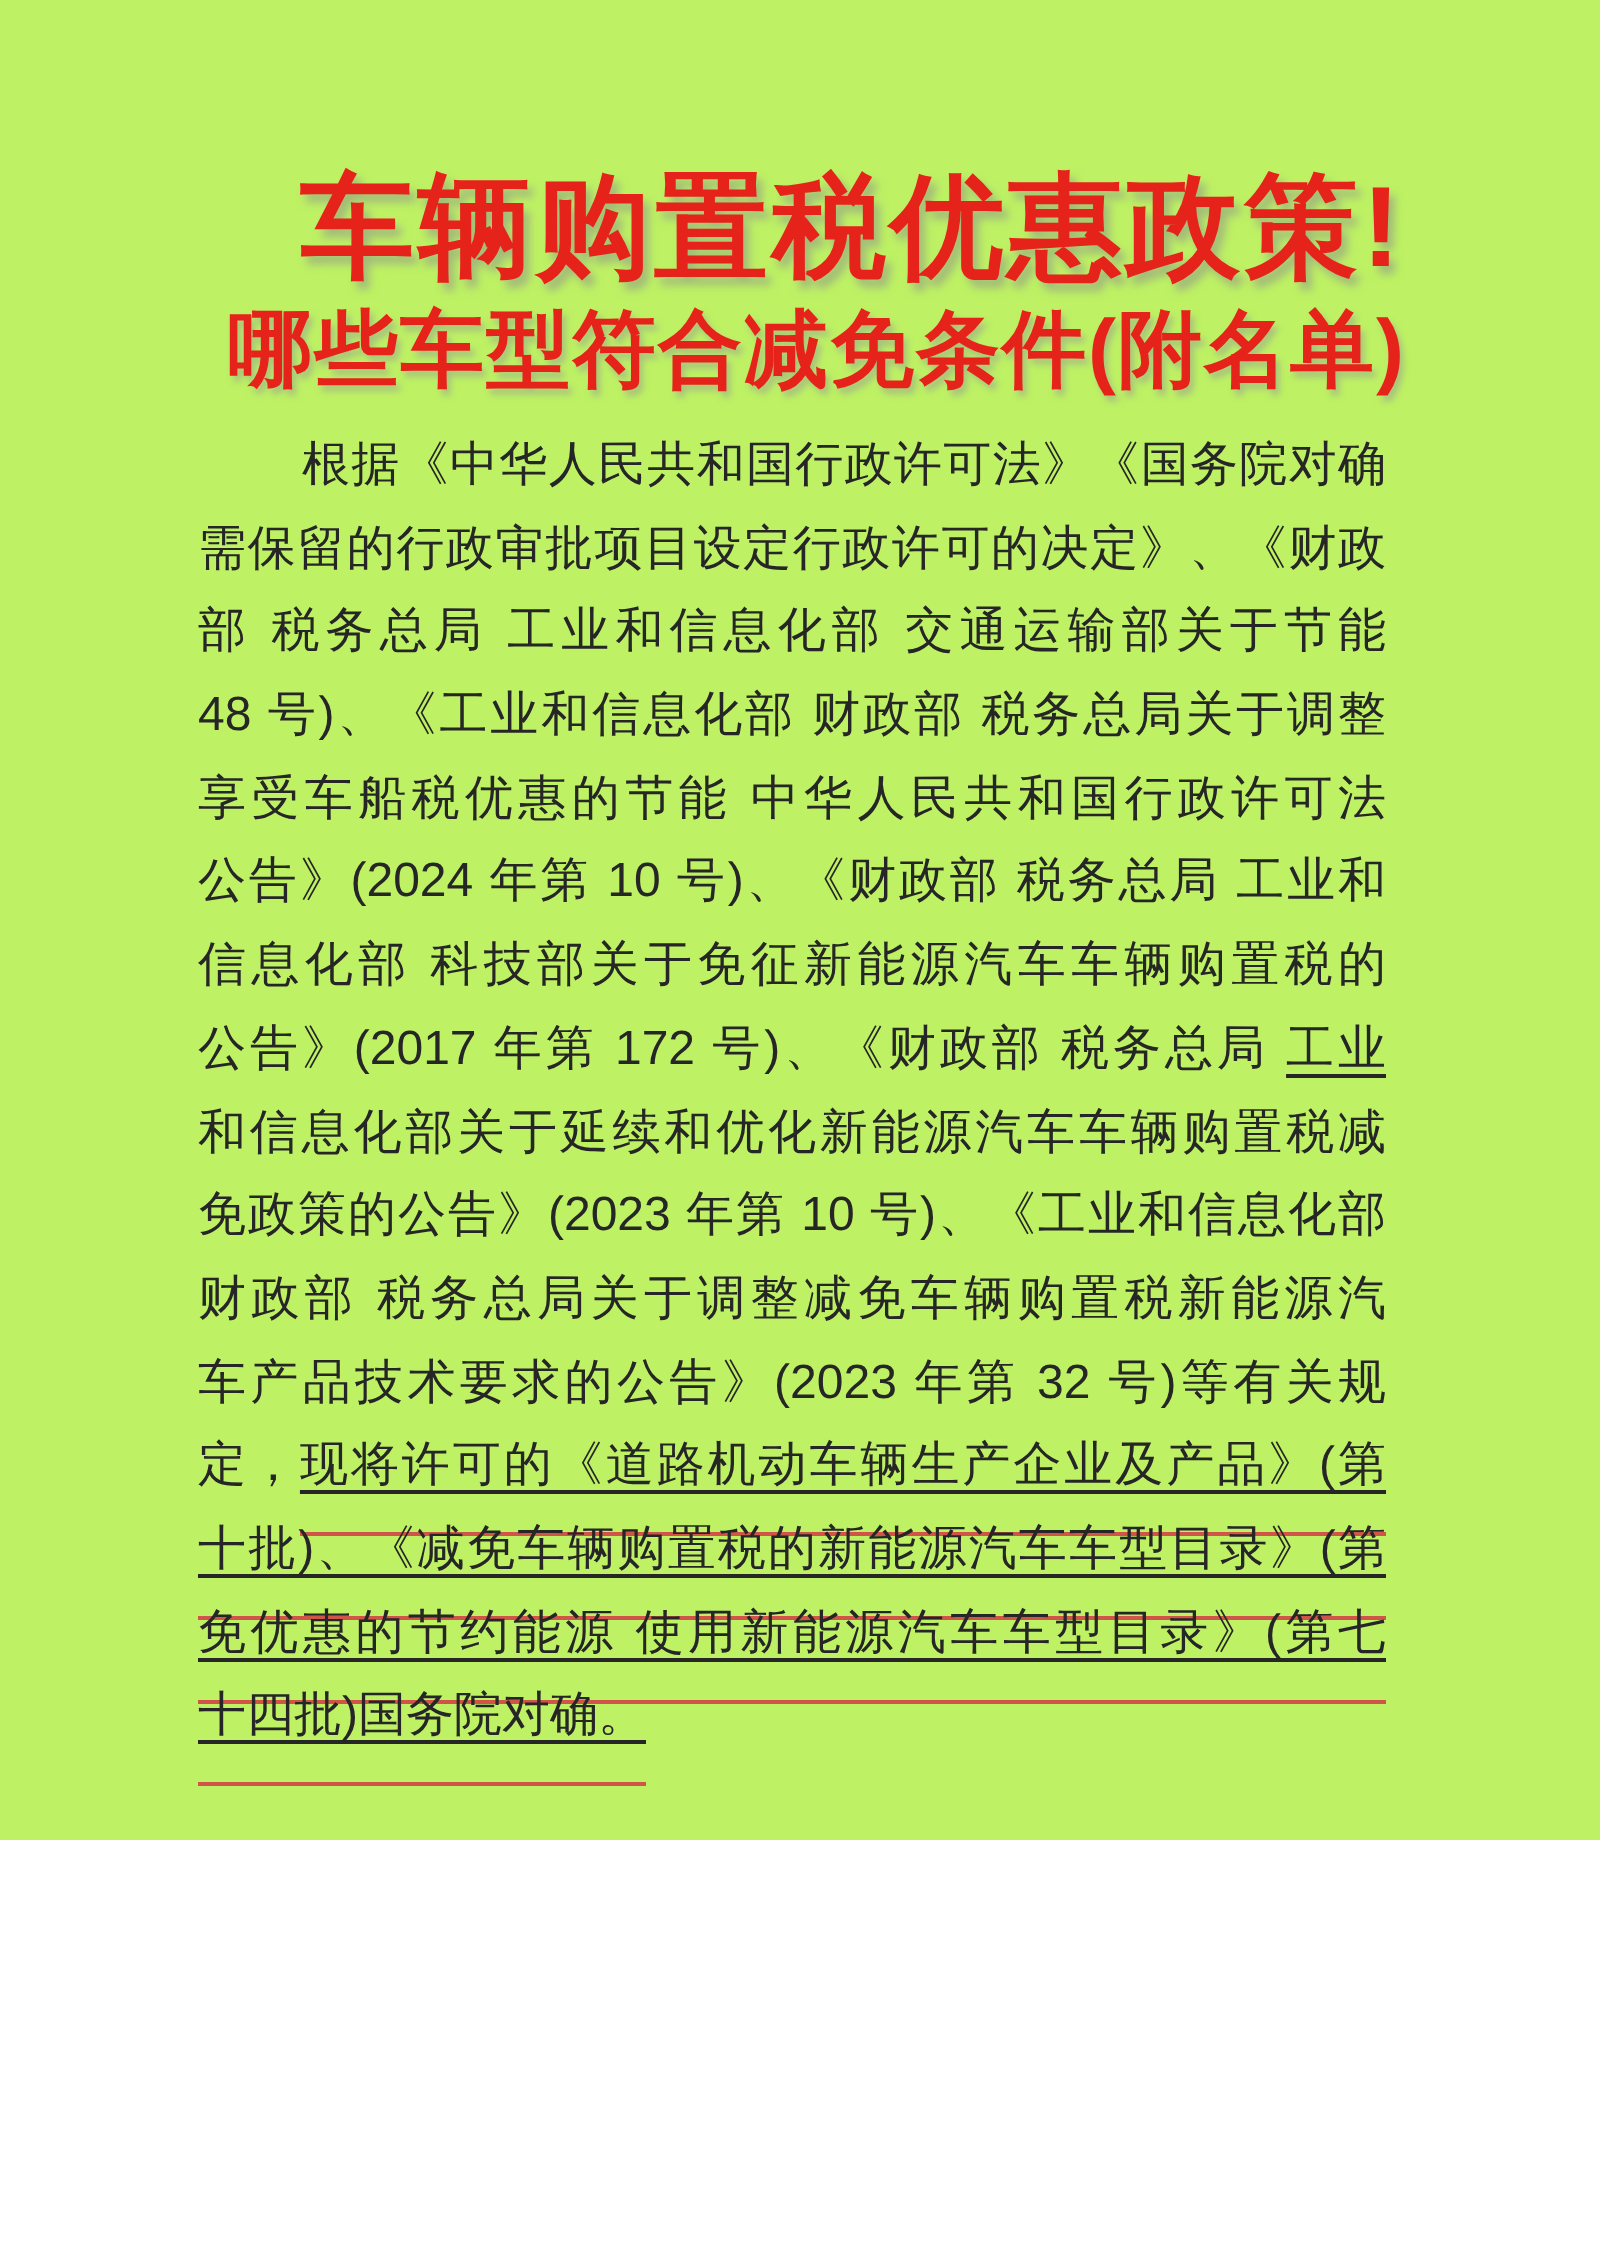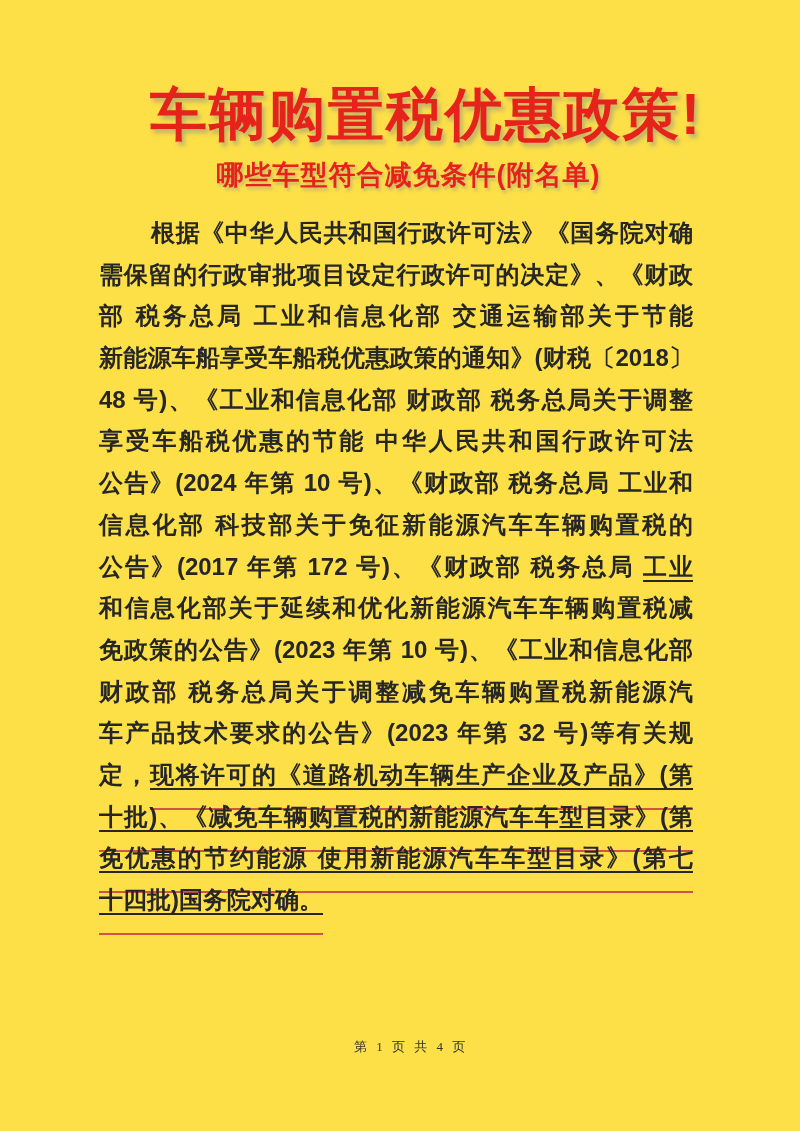--- a/index.html
+++ b/index.html
@@ -3,58 +3,57 @@
 <meta charset="utf-8">
 <style>
   html, body { margin: 0; padding: 0; }
   body {
     background: #ffffff;
     font-family: "Liberation Sans", "DejaVu Sans", sans-serif;
   }
   .page {
     position: relative;
     width: 800px;
-    height: 1131px;
+    height: 920px;
     margin: 0 auto;
-    background: #fde047;
+    background: #bef264;
     overflow: hidden;
   }
   
   .title-block {
     padding-top: 80px;
     text-align: center;
   }
   .title-line1 {
     font-size: 57px;
     line-height: 68px;
     font-weight: 900;
     letter-spacing: 2px;
     padding-left: 52px;
     color: var(--title_red, #e6231b);
     text-shadow: 3px 4px 4px rgba(140,140,140,0.55);
     white-space: nowrap;
   }
   .title-line2 {
-    font-size: 27px;
+    font-size: 42px;
     line-height: 50px;
     font-weight: 900;
     letter-spacing: 1px;
     padding-left: 17px;
     margin-top: 2px;
     color: var(--title_red, #e6231b);
     text-shadow: 2px 3px 3px rgba(150,150,150,0.5);
     white-space: nowrap;
   }
   
   .body-text {
     margin: 12px 16px 0 99px;
     width: 594px;
     font-size: 24px;
     color: var(--text_color, #262626);
-    font-weight: bold;
   }
   .bline {
     height: 41.7px;
     line-height: 41.7px;
     text-align: justify;
     text-align-last: justify;
     white-space: nowrap;
     overflow: visible;
   }
   .bline.indent { padding-left: 52px; }
@@ -93,21 +92,20 @@
 
   <div class="title-block">
     <div class="title-line1">车辆购置税优惠政策!</div>
     <div class="title-line2">哪些车型符合减免条件(附名单)</div>
   </div>
 
   <div class="body-text">
     <div class="bline indent"><span>根据《中华人民共和国行政许可法》《国务院对确</span></div>
     <div class="bline"><span>需保留的行政审批项目设定行政许可的决定》、《财政</span></div>
     <div class="bline"><span>部 税务总局 工业和信息化部 交通运输部关于节能</span></div>
-    <div class="bline"><span>新能源车船享受车船税优惠政策的通知》(财税〔2018〕</span></div>
     <div class="bline"><span>48 号)、《工业和信息化部 财政部 税务总局关于调整</span></div>
     <div class="bline"><span>享受车船税优惠的节能 中华人民共和国行政许可法</span></div>
     <div class="bline"><span>公告》(2024 年第 10 号)、《财政部 税务总局 工业和</span></div>
     <div class="bline"><span>信息化部 科技部关于免征新能源汽车车辆购置税的</span></div>
     <div class="bline"><span>公告》(2017 年第 172 号)、《财政部 税务总局 </span><span class="ub">工业</span></div>
     <div class="bline"><span>和信息化部关于延续和优化新能源汽车车辆购置税减</span></div>
     <div class="bline"><span>免政策的公告》(2023 年第 10 号)、《工业和信息化部</span></div>
     <div class="bline"><span>财政部 税务总局关于调整减免车辆购置税新能源汽</span></div>
     <div class="bline"><span>车产品技术要求的公告》(2023 年第 32 号)等有关规</span></div>
     <div class="bline"><span>定，</span><span class="u">现将许可的《道路机动车辆生产企业及产品》(第</span></div>

